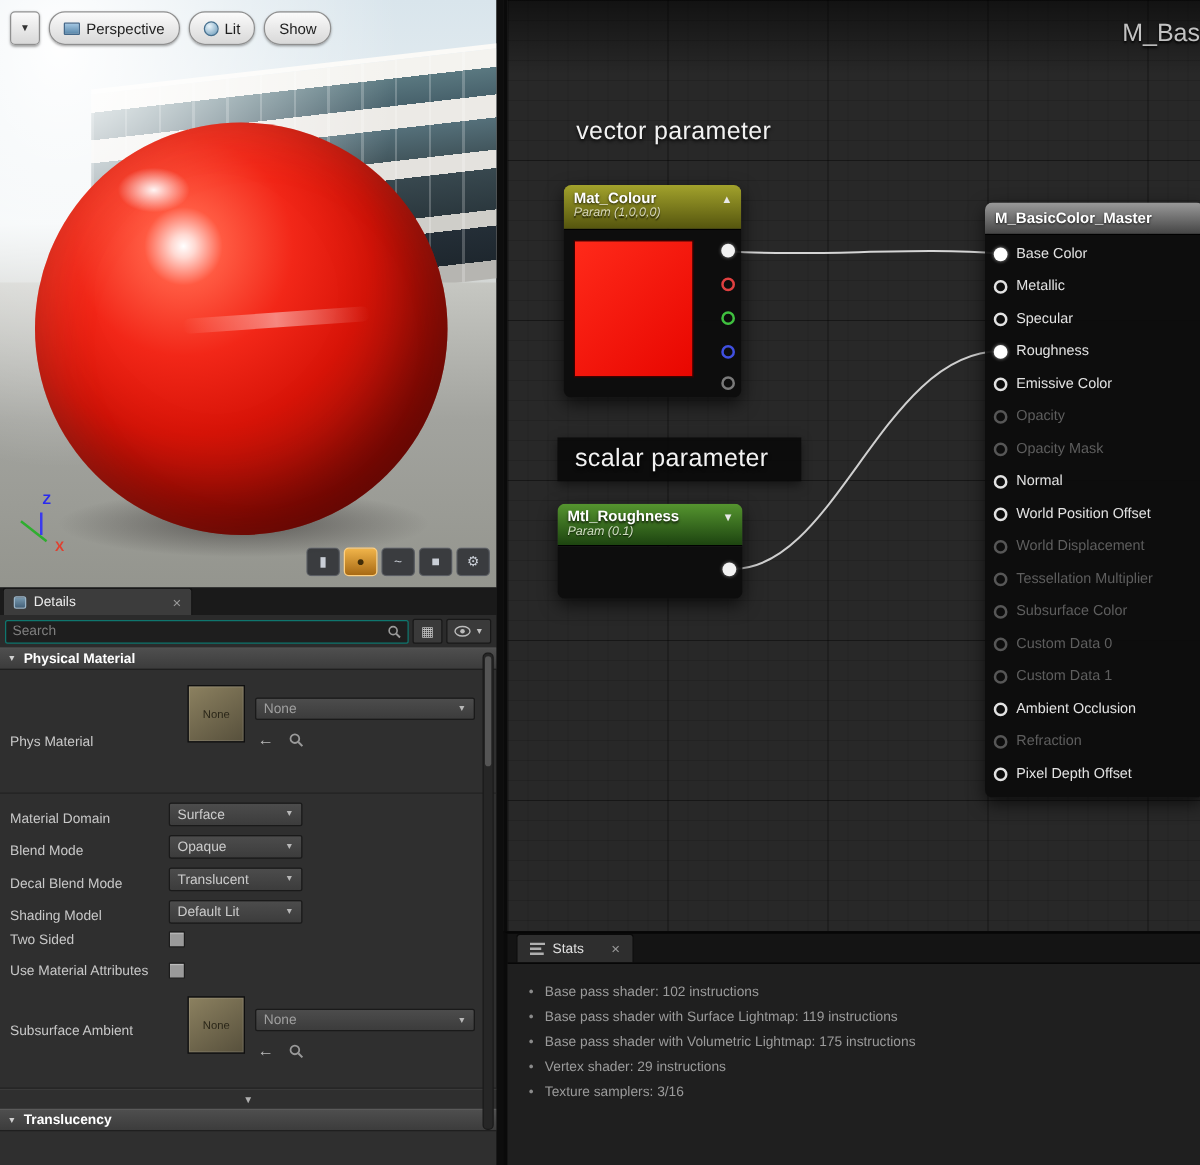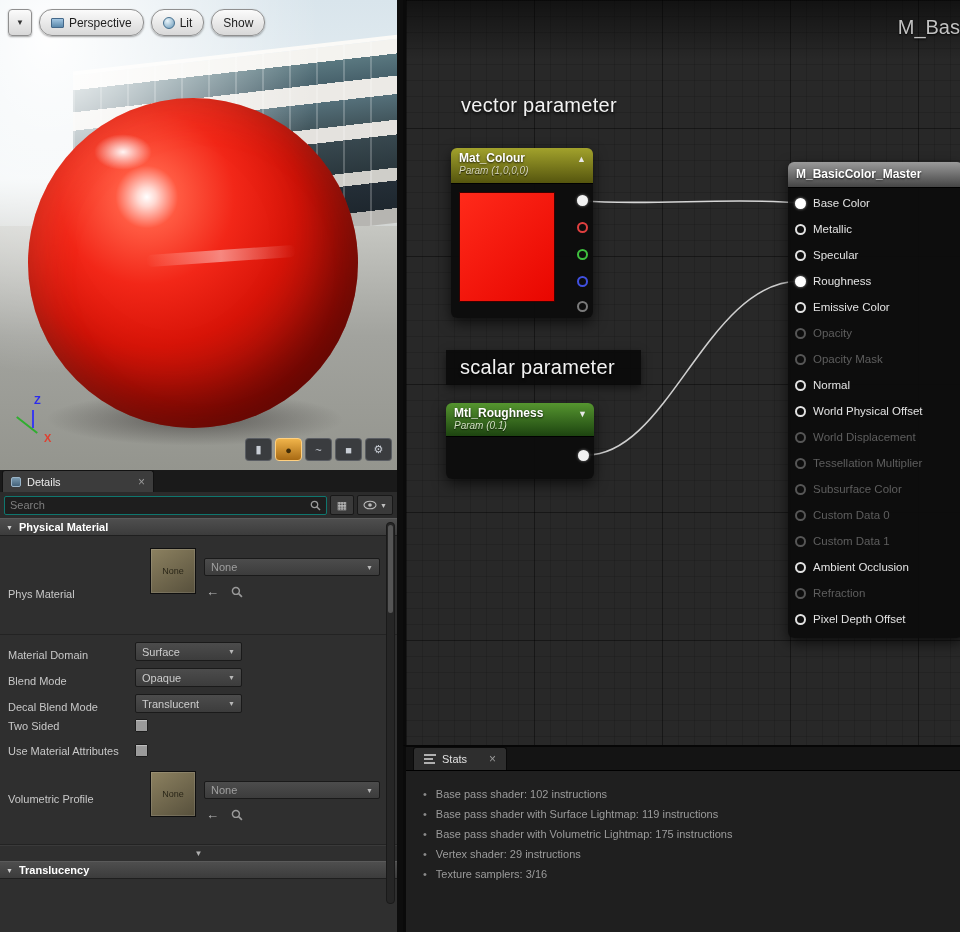--- a/index.html
+++ b/index.html
@@ -306,32 +306,39 @@
         <span class="tri">▼</span>
       </div>
     </div>
     <div class="mat-row">
       <span class="row-label">Decal Blend Mode</span>
       <div class="dd inline">
         <span class="dd-val">Translucent</span>
         <span class="tri">▼</span>
       </div>
     </div>
+    <div class="mat-row">
+      <span class="row-label">Shading Model</span>
+      <div class="dd inline">
+        <span class="dd-val">Default Lit</span>
+        <span class="tri">▼</span>
+      </div>
+    </div>
 
     <div class="chk-row">
       <span class="row-label">Two Sided</span>
       <div class="checkbox"></div>
     </div>
     <div class="chk-row">
       <span class="row-label">Use Material Attributes</span>
       <div class="checkbox"></div>
     </div>
 
     <div class="sub-body">
-      <span class="row-label abs-label" style="top:30px;">Volumetric Profile</span>
+      <span class="row-label abs-label" style="top:30px;">Subsurface Ambient</span>
       <div class="thumb" style="top:8px;">
         <span>None</span>
       </div>
       <div class="dd none-dd" style="top:18px;">
         <span class="dd-val">None</span>
         <span class="tri">▼</span>
       </div>
       <div class="asset-tools" style="left:206px; top:44px;">
         <span class="back-arrow">←</span>
         <svg width="12" height="12" viewBox="0 0 11 11">
@@ -427,21 +434,21 @@
       <div class="mpin-row off">
         <span class="mpin disabled"></span>
         <span class="mpin-label">Opacity Mask</span>
       </div>
       <div class="mpin-row">
         <span class="mpin enabled"></span>
         <span class="mpin-label">Normal</span>
       </div>
       <div class="mpin-row">
         <span class="mpin enabled"></span>
-        <span class="mpin-label">World Physical Offset</span>
+        <span class="mpin-label">World Position Offset</span>
       </div>
       <div class="mpin-row off">
         <span class="mpin disabled"></span>
         <span class="mpin-label">World Displacement</span>
       </div>
       <div class="mpin-row off">
         <span class="mpin disabled"></span>
         <span class="mpin-label">Tessellation Multiplier</span>
       </div>
       <div class="mpin-row off">

